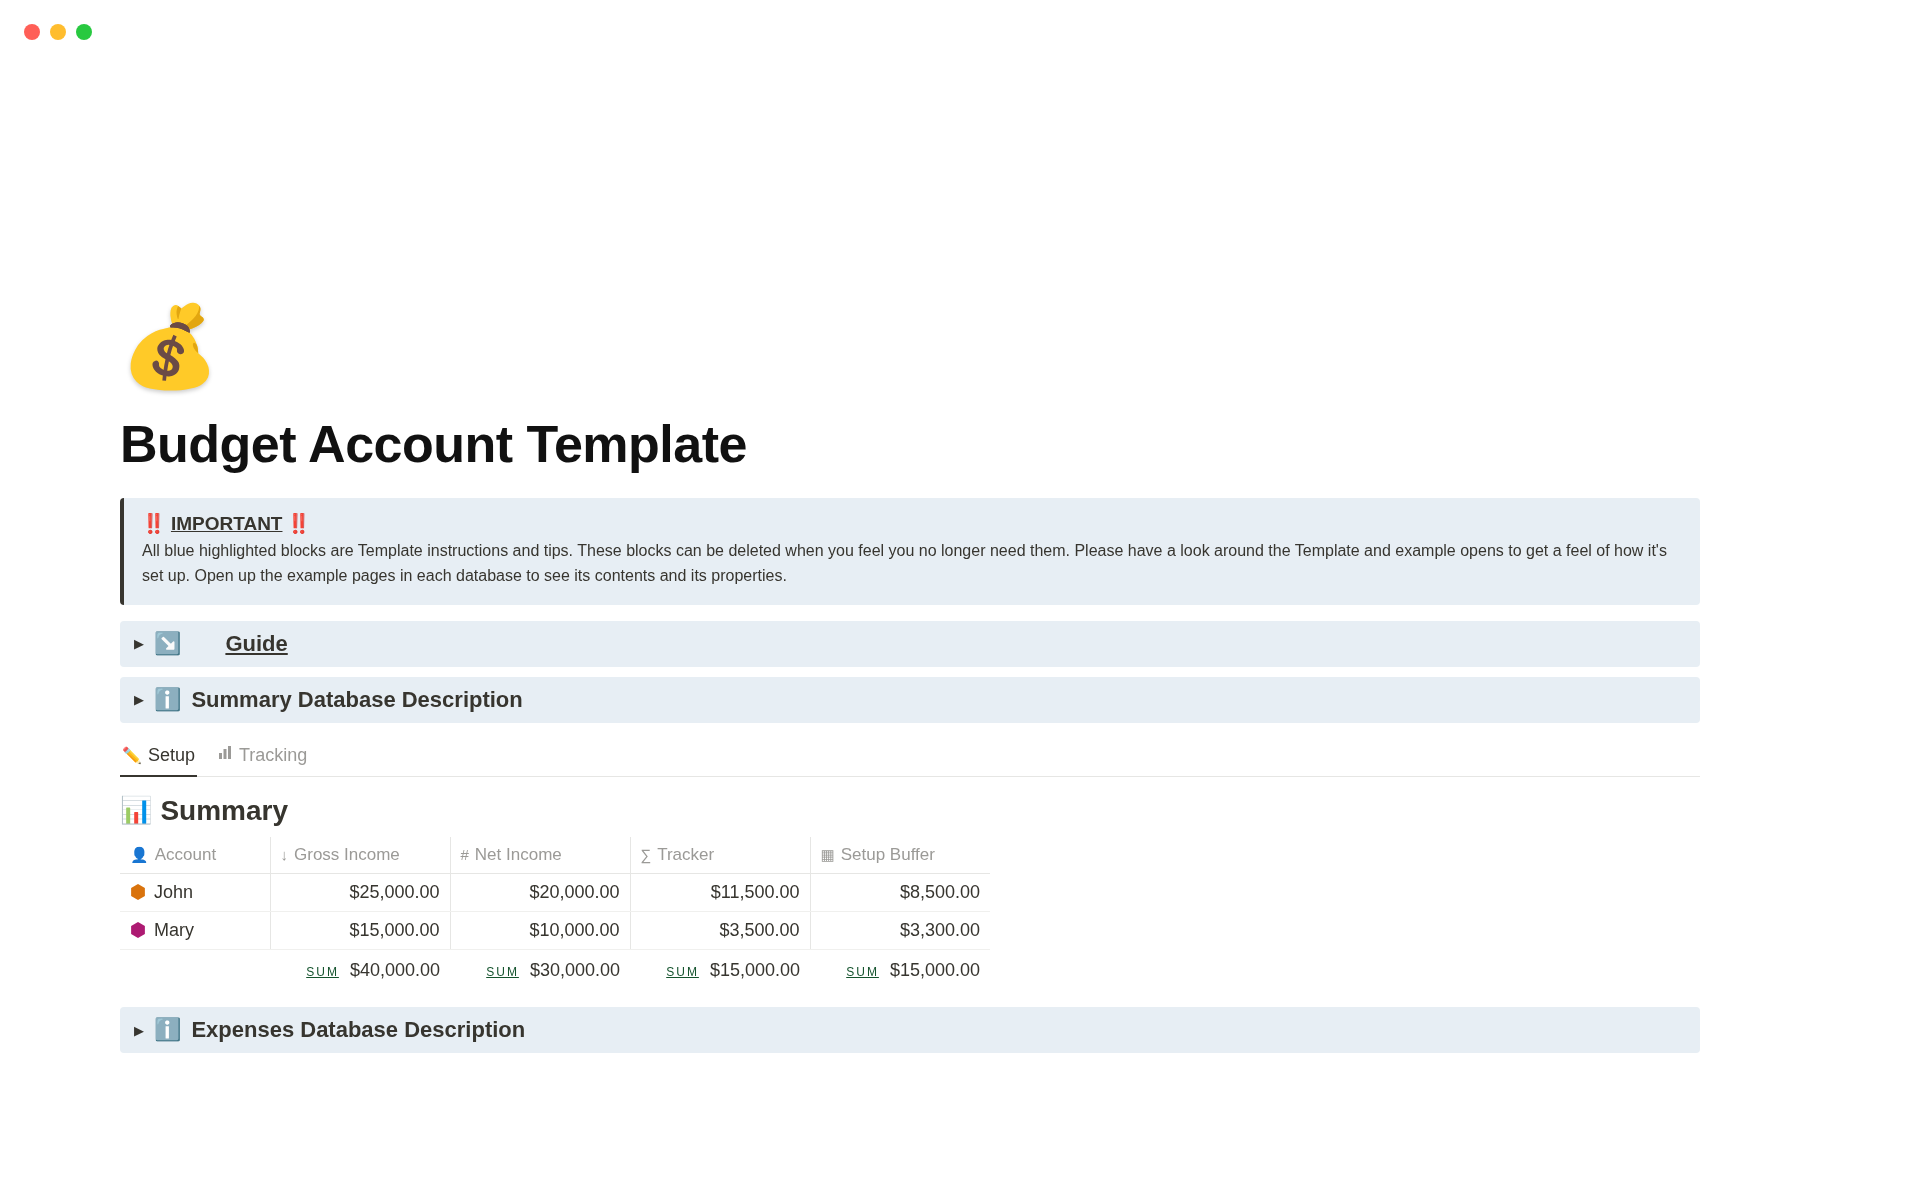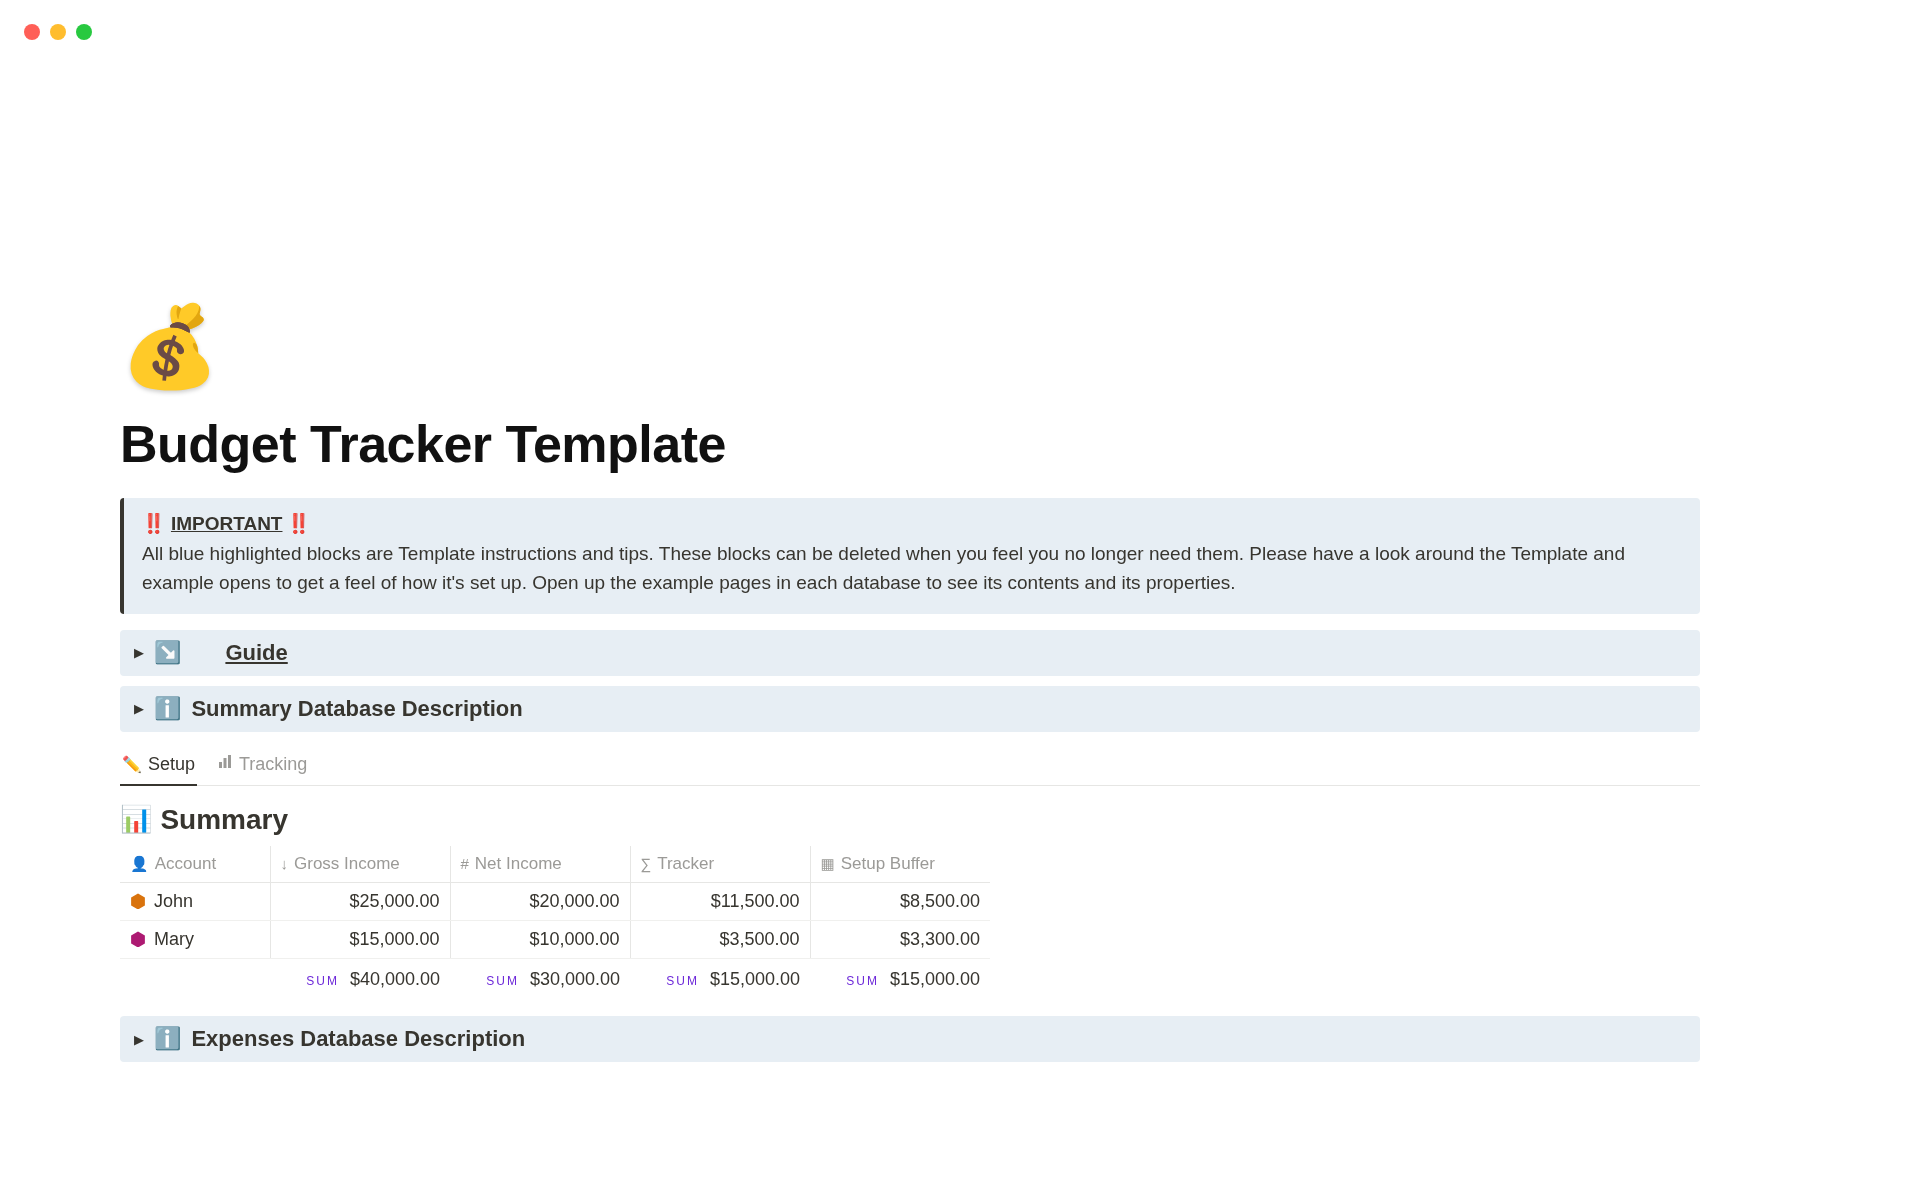--- a/index.html
+++ b/index.html
@@ -13,21 +13,21 @@
   
   .page { position: absolute; left: 120px; top: 300px; width: 1580px; }
   
   .page-icon { font-size: 80px; margin-bottom: 20px; filter: drop-shadow(0 2px 2px rgba(0,0,0,0.2)); }
   
   .page-title { font-size: 52px; font-weight: 800; letter-spacing: -0.5px; margin-bottom: 24px; color: #111; }
   
   .callout { background: #e7eef4; border-radius: 4px; padding: 14px 18px 16px 18px; margin-bottom: 16px; position: relative; border-left: 4px solid #37352f; }
   .callout-title { font-weight: 700; font-size: 19px; }
   .callout-title .underline { text-decoration: underline; }
-  .callout-body { font-size: 19px; line-height: 1.55; margin-top: 4px; color: #37352f; }
+  .callout-body { font-size: 16px; line-height: 1.55; margin-top: 4px; color: #37352f; }
   
   .toggle-block { background: #e7eef4; border-radius: 4px; padding: 10px 14px; margin-bottom: 10px; display: flex; align-items: center; gap: 10px; }
   .toggle-triangle { font-size: 13px; color: #37352f; }
   .toggle-icon { font-size: 22px; }
   .toggle-text { font-size: 22px; font-weight: 700; }
   .toggle-text.underline { text-decoration: underline; margin-left: 34px; }
   
   .tabs { display: flex; gap: 18px; padding: 4px 0 0 0; border-bottom: 1px solid #e6e6e4; margin-top: 8px; }
   .tab { display: flex; align-items: center; gap: 6px; font-size: 18px; padding: 8px 2px 10px 2px; color: #9b9a97; cursor: pointer; position: relative; }
   .tab.active { color: #37352f; font-weight: 500; }
@@ -42,37 +42,37 @@
   .table th .hdr { display: flex; align-items: center; gap: 6px; }
   .table th .hdr-icon { font-size: 15px; color: #9b9a97; }
   .table td { font-size: 18px; padding: 8px 10px; border-bottom: 1px solid #f0f0ee; }
   .table td.name { display: flex; align-items: center; gap: 8px; text-align: right; }
   .hex { width: 16px; height: 16px; display: inline-block; clip-path: polygon(50% 0%, 93% 25%, 93% 75%, 50% 100%, 7% 75%, 7% 25%); }
   .hex.orange { background: #d9730d; }
   .hex.pink { background: #ad1a72; }
   .table td.num { text-align: right; tabular-nums: true; font-variant-numeric: tabular-nums; }
   .table td.with-left-border, .table th.with-left-border { border-left: 1px solid #e6e6e4; }
   .sum-row td { border-bottom: none; padding-top: 10px; }
-  .sum-label { font-size: 12px; letter-spacing: 2px; color: #6d28d9; margin-right: 6px; text-transform: uppercase; }
+  .sum-label { font-size: 12px; letter-spacing: 2px; color: #14532d; margin-right: 6px; text-transform: uppercase; text-decoration: underline; }
   .sum-val { font-weight: 500; }
 </style>
 </head>
 <body>
 
 <div class="window-controls">
   <div class="wc-dot wc-close"></div>
   <div class="wc-dot wc-min"></div>
   <div class="wc-dot wc-max"></div>
 </div>
 
 <div class="page">
 
   <div class="page-icon">💰</div>
 
-  <h1 class="page-title">Budget Tracker Template</h1>
+  <h1 class="page-title">Budget Account Template</h1>
 
   <div class="callout">
     <div class="callout-title">
       <span>‼️</span>
       <span class="underline">IMPORTANT</span>
       <span>‼️</span>
     </div>
     <div class="callout-body">All blue highlighted blocks are Template instructions and tips. These blocks can be deleted when you feel you no longer need them. Please have a look around the Template and example opens to get a feel of how it's set up. Open up the example pages in each database to see its contents and its properties.</div>
   </div>
 

